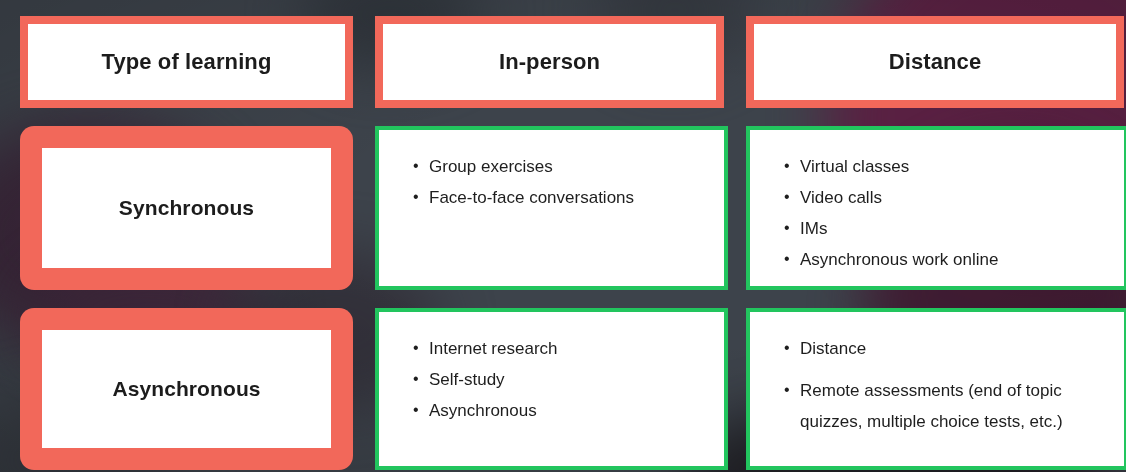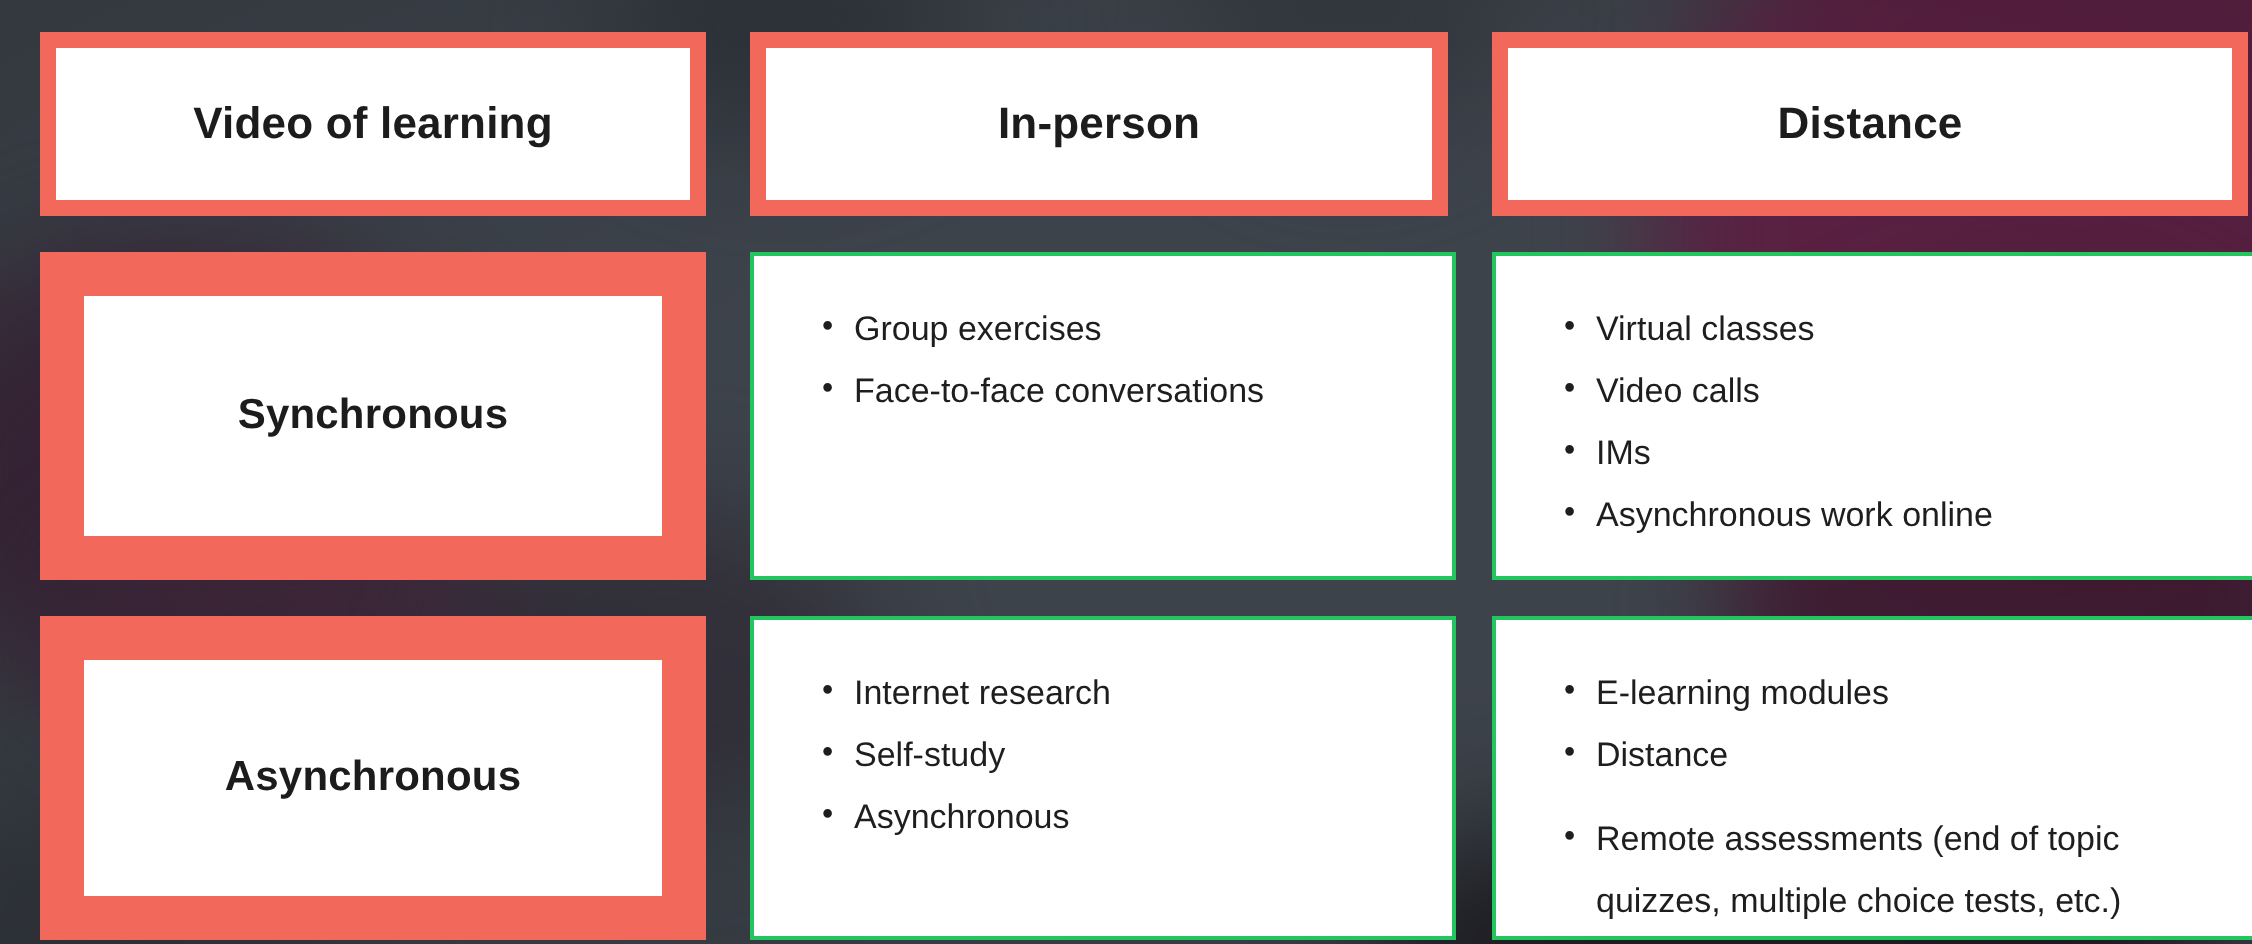--- a/index.html
+++ b/index.html
@@ -128,32 +128,33 @@
   .cell-header .label {
     font-size: 22px;
     font-weight: bold;
     color: #1c1c1c;
     letter-spacing: 0.1px;
   }
 
   .cell-rowhead {
     margin: 0 22px 18px 0;
     padding: 22px;
+    border-radius: 14px;
   }
   .cell-rowhead .label {
     font-size: 21px;
     font-weight: bold;
     color: #1c1c1c;
     letter-spacing: 0.1px;
   }
 
   
   .cell-content {
     background: #ffffff;
-    border: 2px solid #22c55e;
+    border: 4px solid #22c55e;
     margin: 0 18px 18px 0;
     padding: 22px 18px 14px 34px;
   }
   .cell-content ul {
     list-style: none;
   }
   .cell-content li {
     font-size: 17px;
     line-height: 1.82;
     color: #1e1e1e;
@@ -186,21 +187,21 @@
   <div class="blob blob-dark-mid"></div>
   <div class="blob blob-dark-bottom"></div>
   <div class="blob blob-dark-left-bottom"></div>
 </div>
 <div id="bg-vignette"></div>
 
 <div id="matrix">
 
   <div class="cell cell-frame cell-header">
     <div class="inner">
-      <span class="label">Video of learning</span>
+      <span class="label">Type of learning</span>
     </div>
   </div>
 
   <div class="cell cell-frame cell-header">
     <div class="inner">
       <span class="label">In-person</span>
     </div>
   </div>
 
   <div class="cell cell-frame cell-header">
@@ -240,19 +241,18 @@
   <div class="cell cell-content">
     <ul>
       <li>Internet research</li>
       <li>Self-study</li>
       <li>Asynchronous</li>
     </ul>
   </div>
 
   <div class="cell cell-content">
     <ul>
-      <li>E-learning modules</li>
       <li>Distance</li>
       <li class="wrap">Remote assessments (end of topic quizzes, multiple choice tests, etc.)</li>
     </ul>
   </div>
 
 </div>
 
 </body></html>

